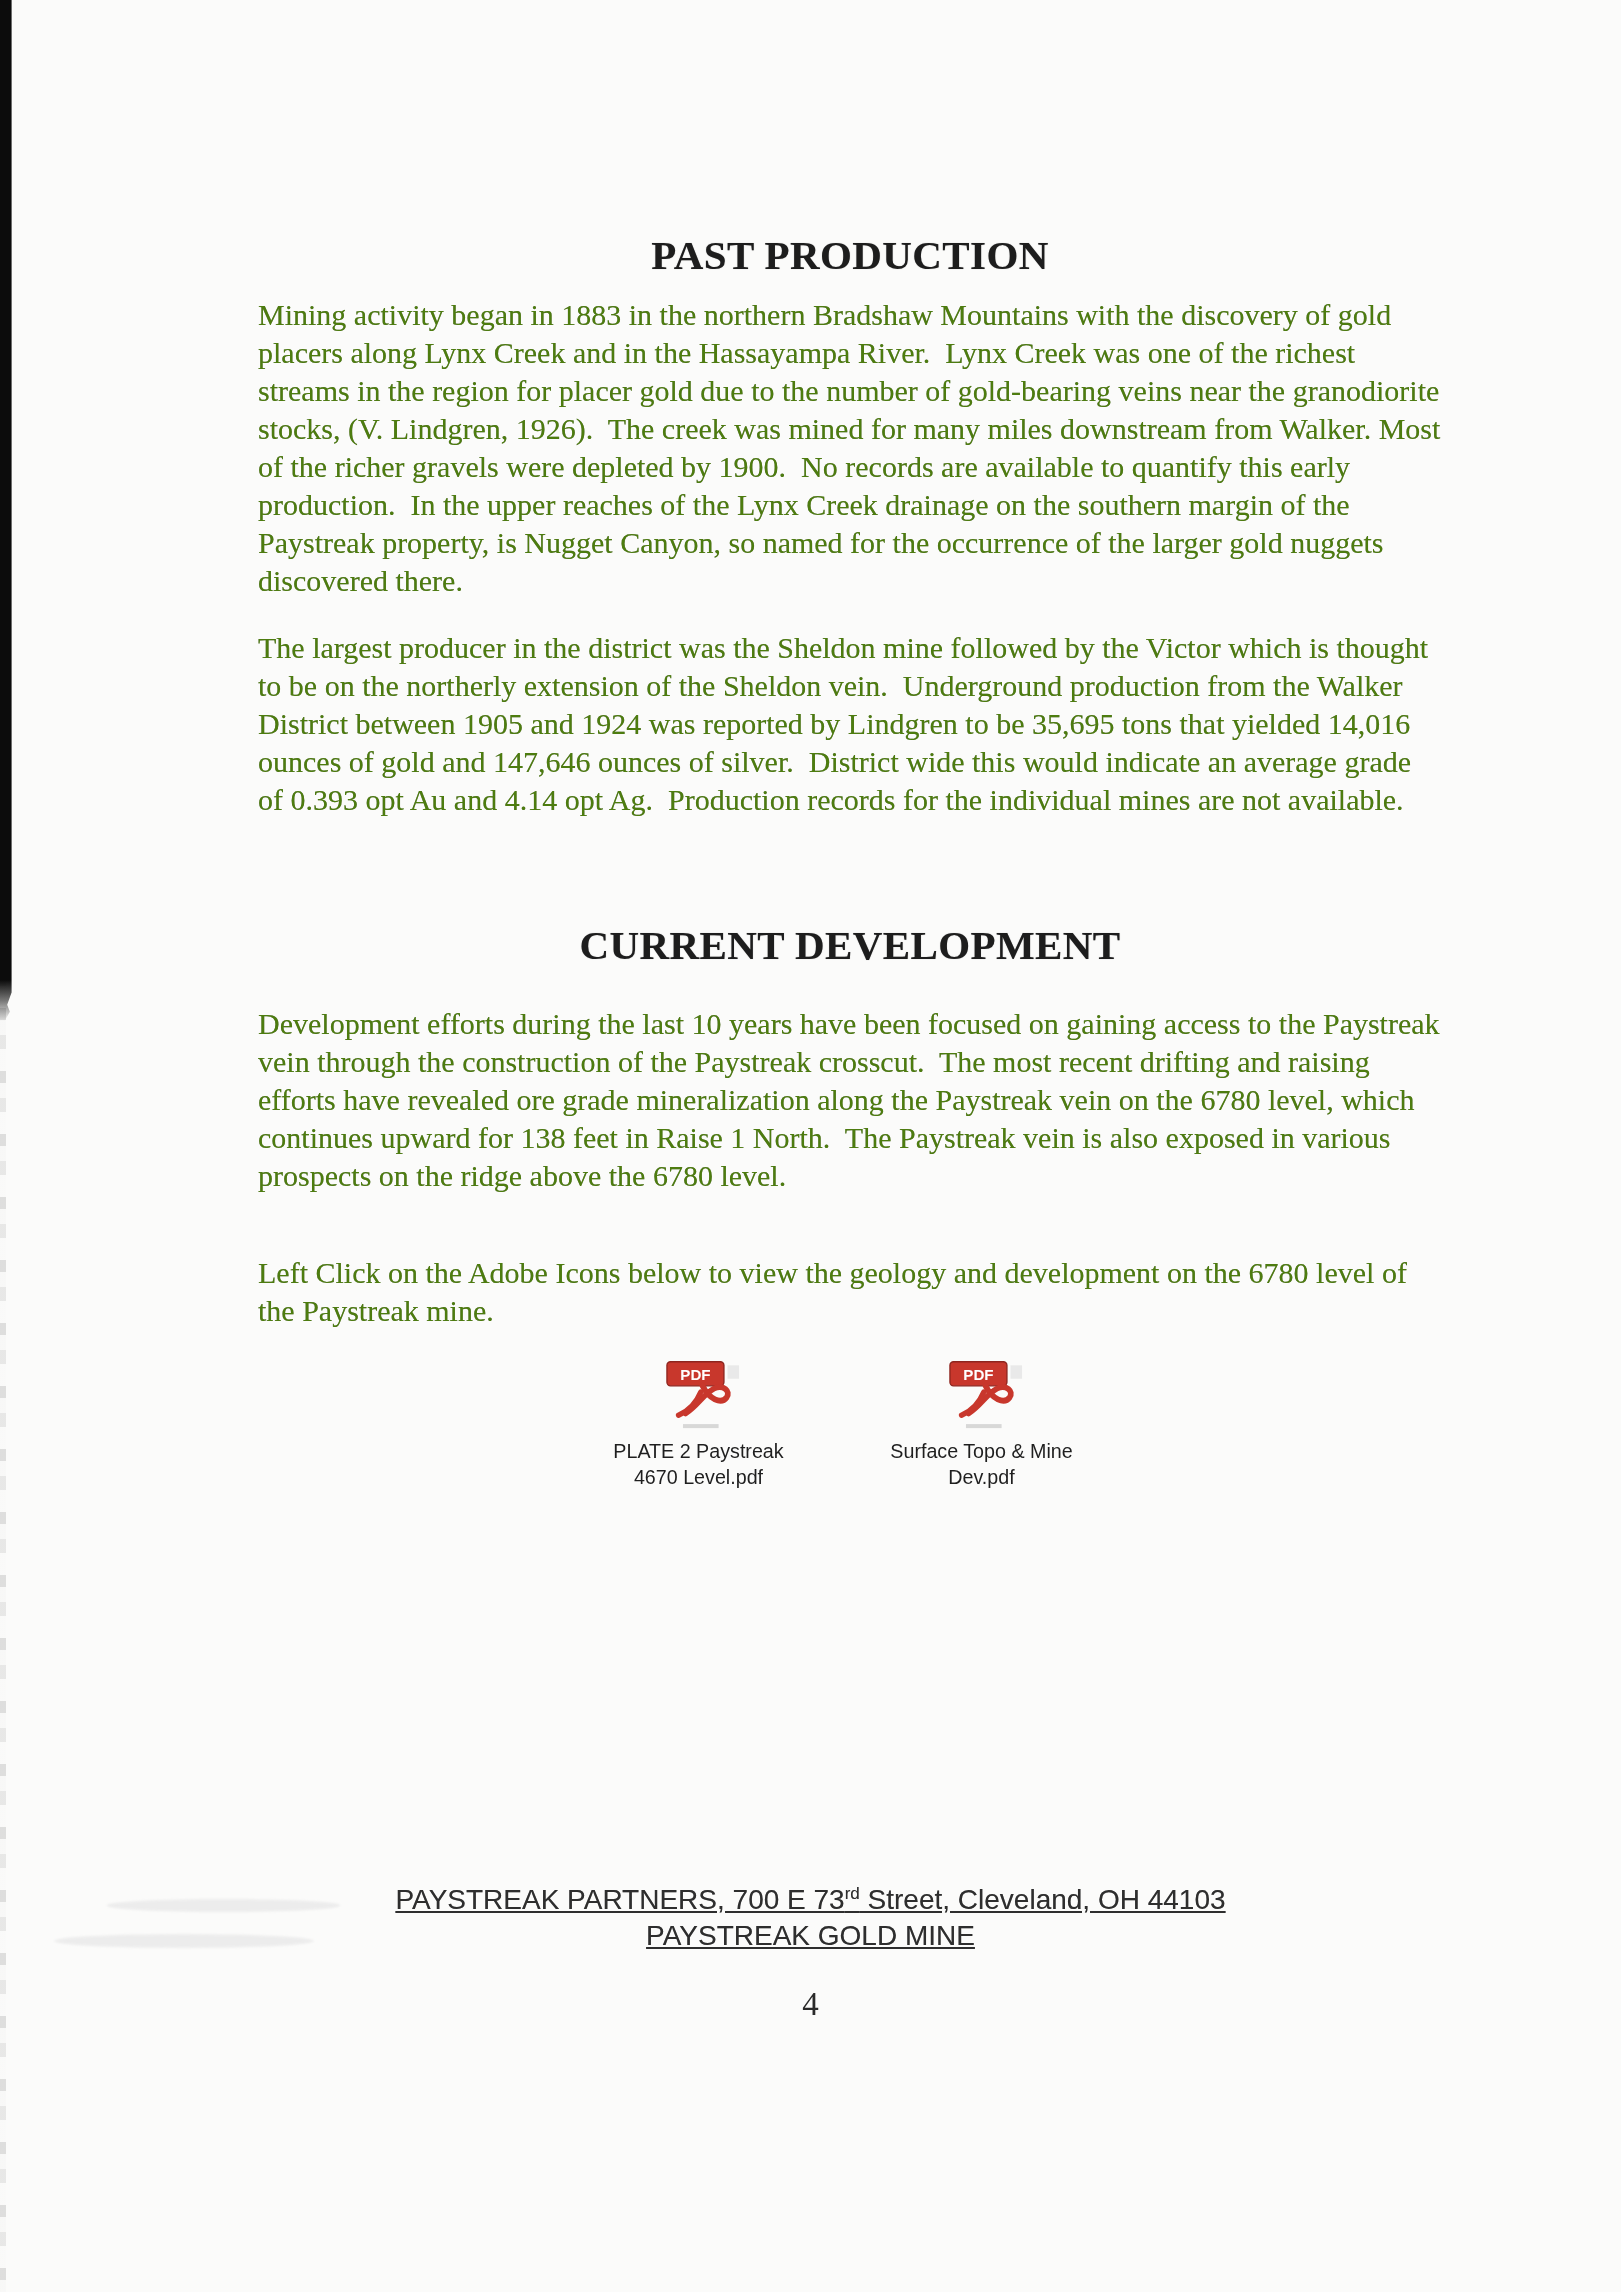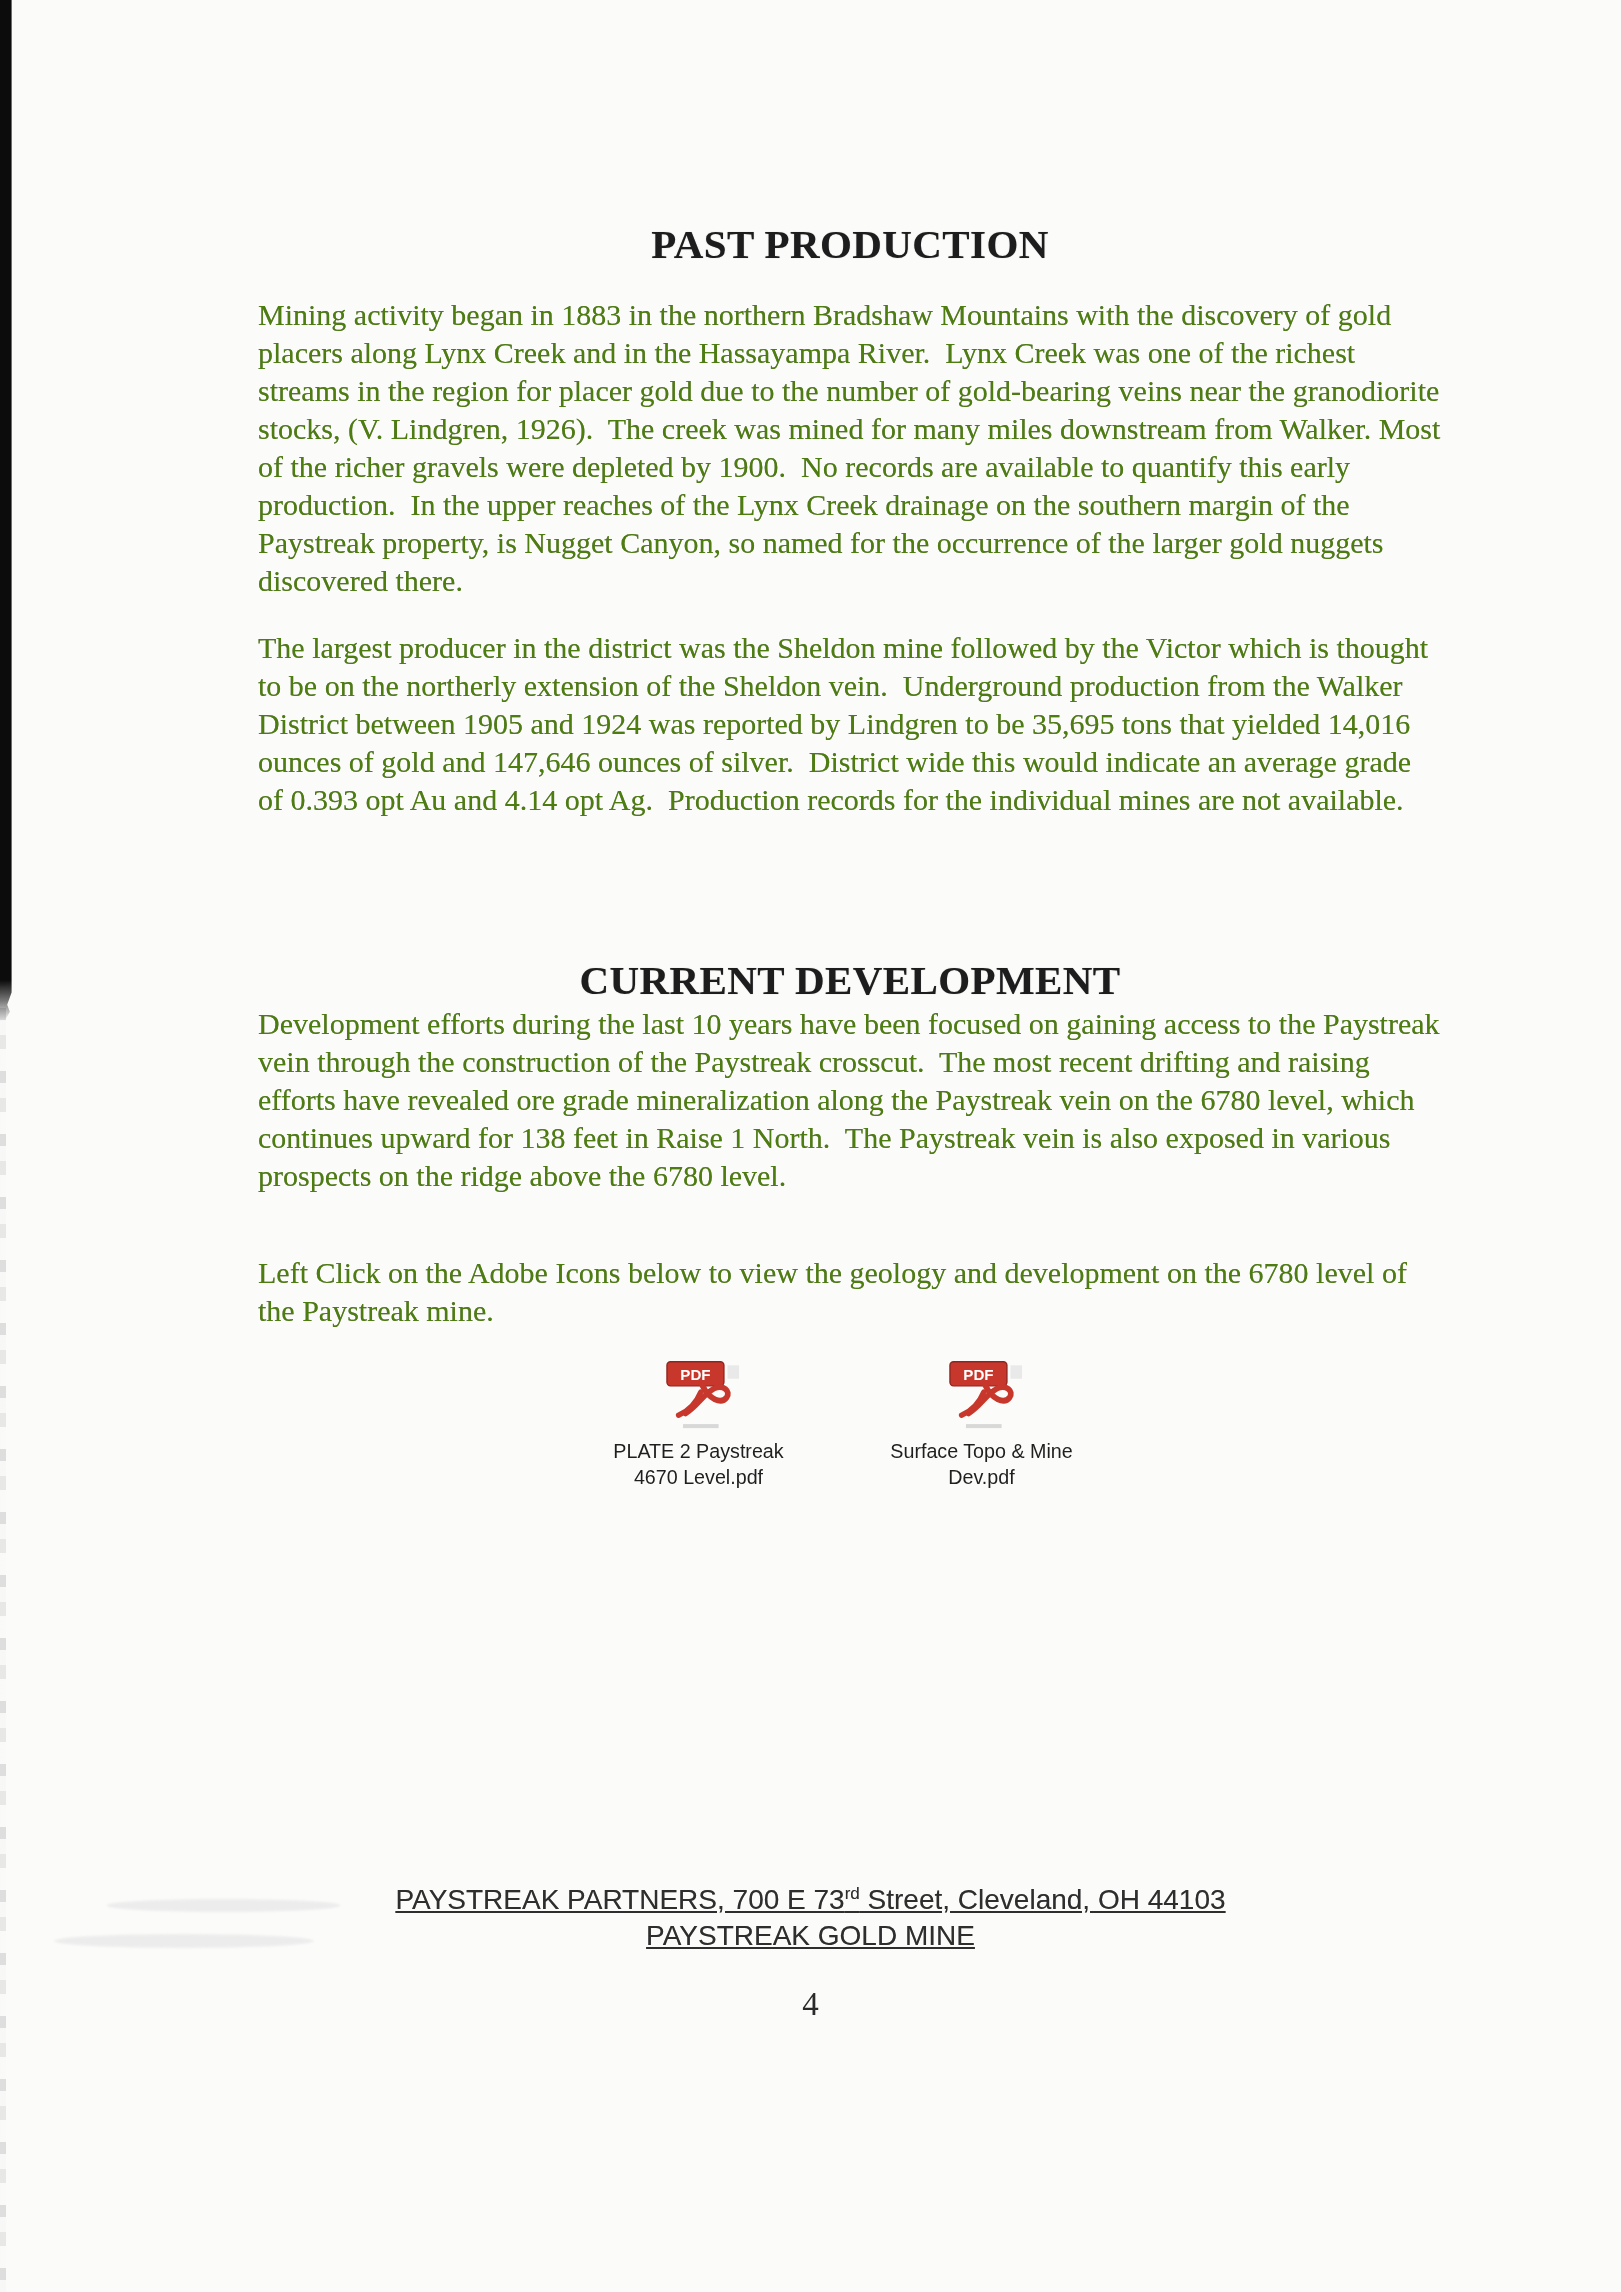--- a/index.html
+++ b/index.html
@@ -66,27 +66,27 @@
   }
 </style>
 </head>
 <body>
 
 <div class="page">
 
   <div class="edge-streaks"></div>
   <div class="edge-bar"></div>
 
-  <div class="heading" style="top:220px;">PAST PRODUCTION</div>
+  <div class="heading" style="top:231px;">PAST PRODUCTION</div>
 
   <div class="para" style="top:296px;">Mining activity began in 1883 in the northern Bradshaw Mountains with the discovery of gold placers along Lynx Creek and in the Hassayampa River.  Lynx Creek was one of the richest streams in the region for placer gold due to the number of gold-bearing veins near the granodiorite stocks, (V. Lindgren, 1926).  The creek was mined for many miles downstream from Walker. Most of the richer gravels were depleted by 1900.  No records are available to quantify this early production.  In the upper reaches of the Lynx Creek drainage on the southern margin of the Paystreak property, is Nugget Canyon, so named for the occurrence of the larger gold nuggets discovered there.</div>
 
   <div class="para" style="top:629px;">The largest producer in the district was the Sheldon mine followed by the Victor which is thought to be on the northerly extension of the Sheldon vein.  Underground production from the Walker District between 1905 and 1924 was reported by Lindgren to be 35,695 tons that yielded 14,016 ounces of gold and 147,646 ounces of silver.  District wide this would indicate an average grade of 0.393 opt Au and 4.14 opt Ag.  Production records for the individual mines are not available.</div>
 
-  <div class="heading" style="top:956px;">CURRENT DEVELOPMENT</div>
+  <div class="heading" style="top:921px;">CURRENT DEVELOPMENT</div>
 
   <div class="para" style="top:1005px;">Development efforts during the last 10 years have been focused on gaining access to the Paystreak vein through the construction of the Paystreak crosscut.  The most recent drifting and raising efforts have revealed ore grade mineralization along the Paystreak vein on the 6780 level, which continues upward for 138 feet in Raise 1 North.  The Paystreak vein is also exposed in various prospects on the ridge above the 6780 level.</div>
 
   <div class="para" style="top:1254px;">Left Click on the Adobe Icons below to view the geology and development on the 6780 level of the Paystreak mine.</div>
 
   <div class="attachment" style="left:582px;">
     <svg class="pdf-svg" width="100" height="73" viewBox="0 0 112 82">
       <rect x="88" y="6" width="13" height="15" fill="#c9c9c9" opacity="0.35"></rect>
       <rect x="20" y="2" width="64" height="27" rx="4" fill="var(--pdf-red,#c8372c)" stroke="#8e251e" stroke-width="1.5"></rect>
       <text x="52" y="22" text-anchor="middle" font-family="Liberation Sans, sans-serif" font-size="17" font-weight="bold" fill="#ffffff">PDF</text>

